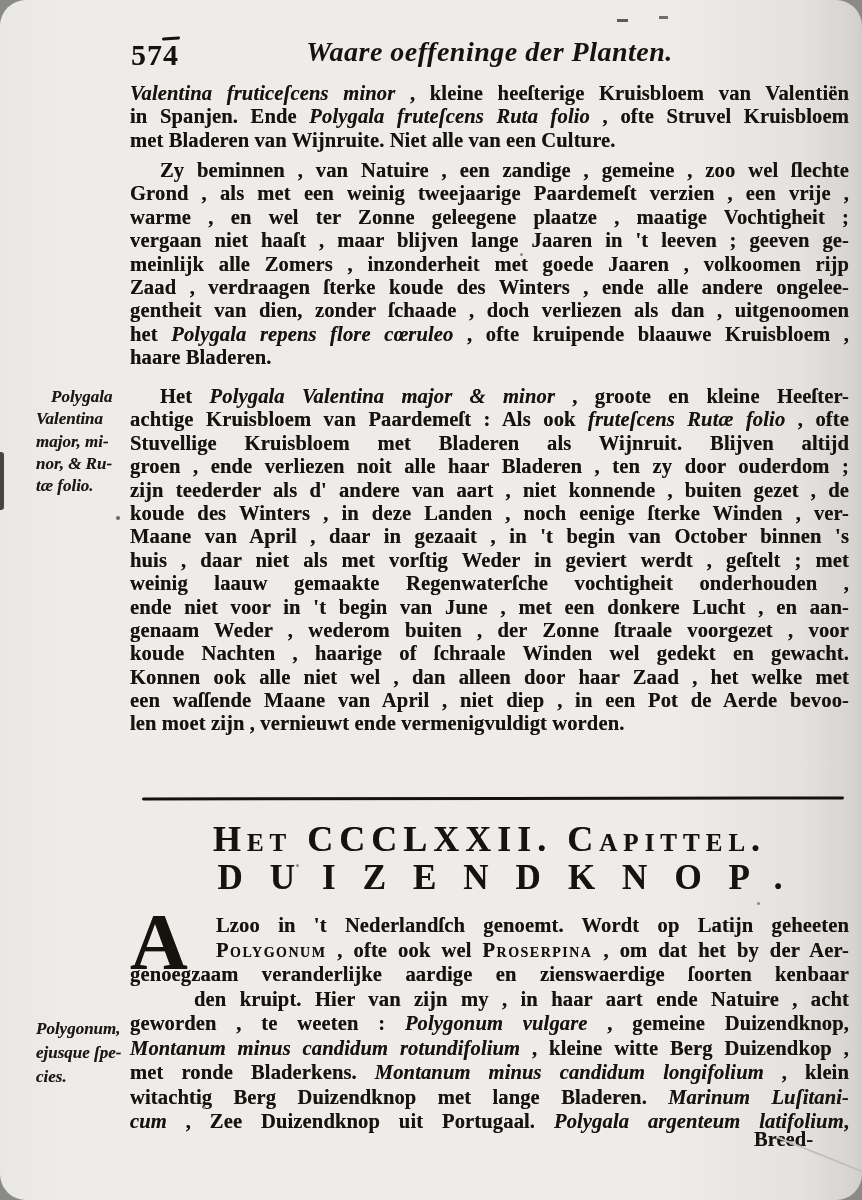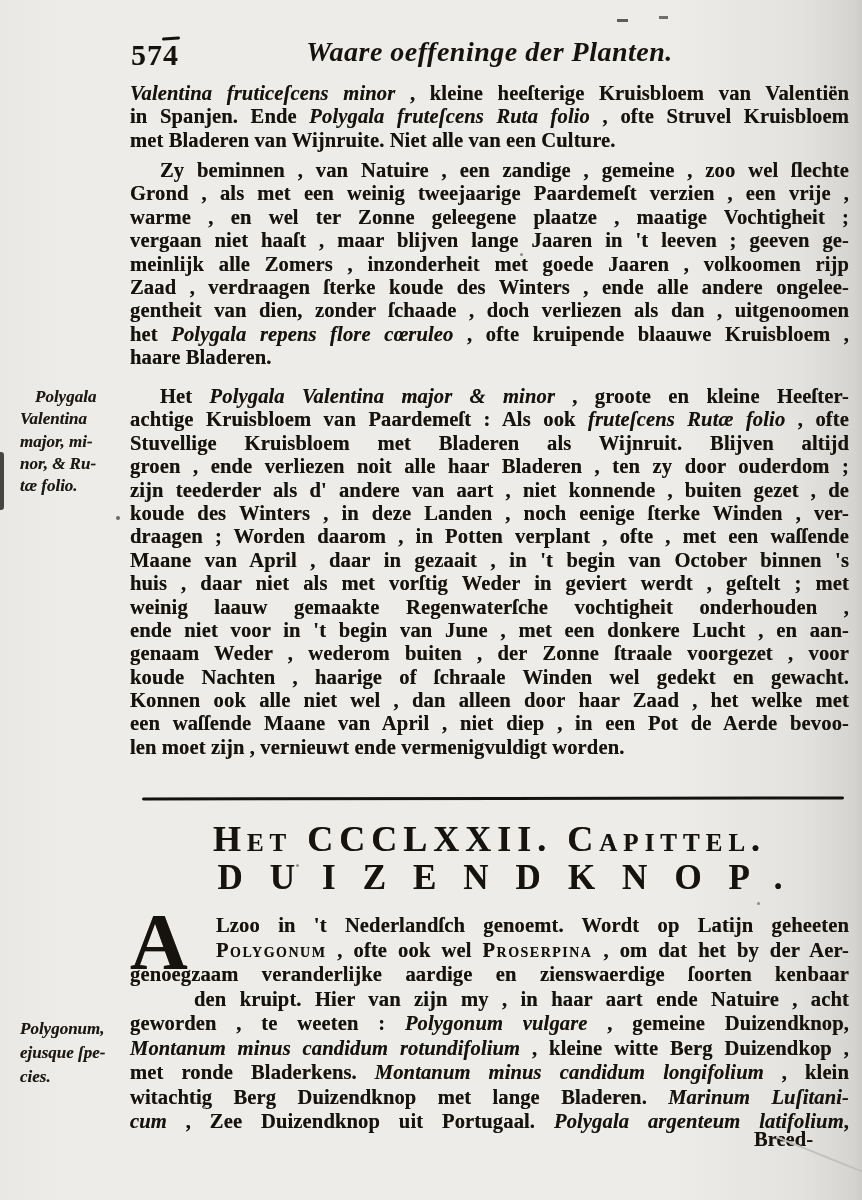--- a/index.html
+++ b/index.html
@@ -1,40 +1,41 @@
 <!DOCTYPE html>
 <html><head>
 <meta charset="utf-8">
 <style>
   html,body{margin:0;padding:0;background:#8a8a88;}
   .page{
     position:relative;width:862px;height:1200px;margin:0 auto;overflow:hidden;
     background:linear-gradient(90deg,#e9e8e5 0%,#edecE9 8%,#edece9 78%,#e4e2df 93%,#d6d4d1 99%,#cfcdca 100%);
     font-family:"Liberation Serif","DejaVu Serif",serif;
     color:#16130f;
+    border-radius:26px;
   }
   
   .page-number{position:absolute;left:131px;top:38px;font-size:30px;font-weight:bold;letter-spacing:1px;}
   .running-title{position:absolute;left:130px;top:36px;width:719px;text-align:center;
     font-size:28px;font-weight:bold;font-style:italic;letter-spacing:.5px;}
   
   .para{position:absolute;left:130px;width:719px;}
   .line{height:23.4px;line-height:23.4px;font-size:20.6px;font-weight:bold;
     text-align:justify;text-align-last:justify;white-space:normal;letter-spacing:.1px;
     text-shadow:0 0 .5px rgba(20,16,10,.55);}
   .line.last{text-align-last:left;}
   .seg-i{font-style:italic;}
   .seg-sc{font-variant:small-caps;letter-spacing:1.5px;}
   #para-1{top:82px;}
   #para-2{top:159px;}
   #para-3{top:385px;}
   #para-4{top:913px;}
   #para-4 .line{height:24.5px;line-height:24.5px;}
   
-  .margin-note{position:absolute;left:20px;width:102px;font-style:italic;font-weight:bold;
+  .margin-note{position:absolute;left:36px;width:102px;font-style:italic;font-weight:bold;
     font-size:17px;color:#1c1814;text-shadow:0 0 .5px rgba(20,16,10,.5);}
   .margin-note .mline{line-height:22.3px;white-space:nowrap;}
   #margin-note-1{top:386px;}
   #margin-note-1 .mline:first-child{padding-left:15px;}
   #margin-note-2{top:1017px;}
   #margin-note-2 .mline{line-height:24px;}
   
   .section-rule{position:absolute;left:142px;top:797px;width:702px;height:3px;background:#141210;
     border-radius:2px;transform:rotate(-.08deg);}
   
@@ -87,21 +88,20 @@
       <div class="line"><span>het </span><span class="seg-i">Polygala repens flore cœruleo</span><span> ,  ofte kruipende blaauwe Kruisbloem ,</span></div>
       <div class="line last"><span>haare Bladeren.</span></div>
     </div>
   <div class="para" id="para-3">
       <div class="line" style="padding-left: 30px;"><span>Het </span><span class="seg-i">Polygala Valentina major &amp; minor</span><span> ,  groote en kleine Heeſter-</span></div>
       <div class="line"><span>achtige Kruisbloem van Paardemeſt :  Als ook </span><span class="seg-i">fruteſcens Rutæ folio</span><span> ,  ofte</span></div>
       <div class="line"><span>Stuvellige Kruisbloem met Bladeren als Wijnruit.   Blijven altijd</span></div>
       <div class="line"><span>groen ,  ende verliezen noit alle haar Bladeren ,  ten zy door ouderdom ;</span></div>
       <div class="line"><span>zijn teederder als d' andere van aart ,  niet konnende ,  buiten gezet ,  de</span></div>
       <div class="line"><span>koude des Winters ,  in deze Landen ,  noch eenige ſterke Winden , ver-</span></div>
-      <div class="line"><span>draagen ;  Worden daarom , in Potten verplant ,  ofte , met een waſſende</span></div>
       <div class="line"><span>Maane van April ,  daar in gezaait ,  in 't begin van October binnen 's</span></div>
       <div class="line"><span>huis ,  daar niet als met vorſtig Weder in geviert werdt ,  geſtelt ;  met</span></div>
       <div class="line"><span>weinig laauw gemaakte Regenwaterſche vochtigheit onderhouden ,</span></div>
       <div class="line"><span>ende niet voor in 't begin van June ,  met een donkere Lucht ,  en aan-</span></div>
       <div class="line"><span>genaam Weder ,  wederom buiten ,  der Zonne ſtraale voorgezet ,  voor</span></div>
       <div class="line"><span>koude Nachten ,  haarige of ſchraale Winden wel gedekt en gewacht.</span></div>
       <div class="line"><span>Konnen ook alle niet wel ,  dan alleen door haar Zaad ,  het welke met</span></div>
       <div class="line"><span>een waſſende Maane van April ,  niet diep ,  in een Pot de Aerde bevoo-</span></div>
       <div class="line last"><span>len moet zijn ,  vernieuwt ende vermenigvuldigt worden.</span></div>
     </div>

